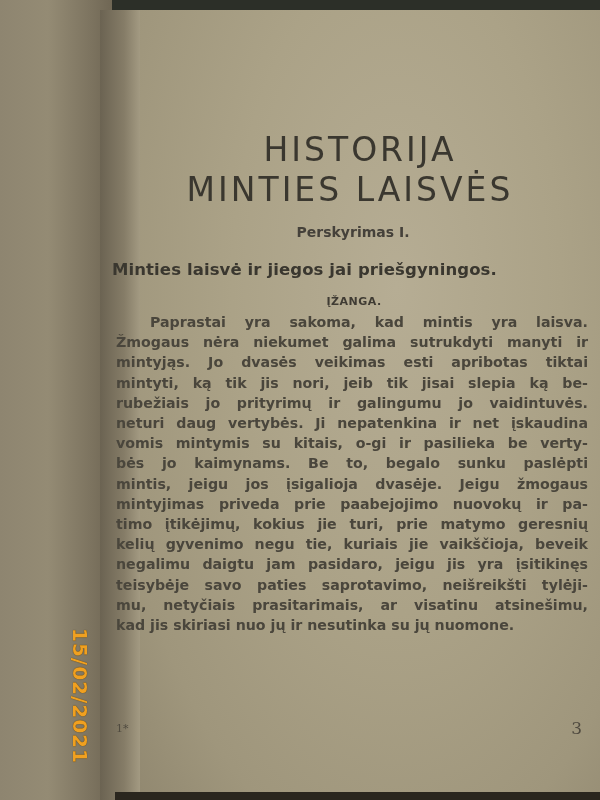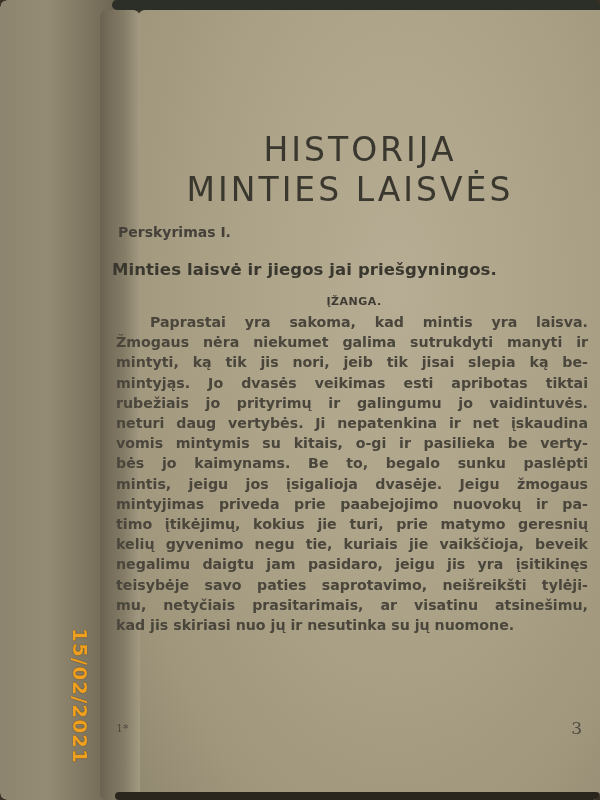--- a/index.html
+++ b/index.html
@@ -1,15 +1,15 @@
 <!DOCTYPE html>
 <html><head>
   <meta charset="utf-8">
   <style>
-    * { margin: 0; padding: 0; box-sizing: border-box; border-radius: 7px; }
+    * { margin: 0; padding: 0; box-sizing: border-box; }
     html, body { width: 600px; height: 800px; overflow: hidden; background: #3a3226; }
     .scene {
       position: relative; width: 600px; height: 800px; overflow: hidden;
       background: linear-gradient(180deg, #2b2d26 0px, #2b2d26 10px, transparent 10px);
     }
     .left-page {
       position: absolute; left: 0; top: 0; width: 120px; height: 800px;
       background: linear-gradient(90deg, #8e8570 0%, #948b74 40%, #7d7460 75%, #6b6250 100%);
     }
     .gutter-shadow {
@@ -34,21 +34,21 @@
       color: #3b382f;
       font-family: "DejaVu Sans", sans-serif;
     }
     .title-line {
       text-align: center; font-family: "DejaVu Sans", sans-serif;
       font-weight: normal; letter-spacing: 3px; color: #3a372f;
       font-size: 33px; line-height: 40px;
     }
     .title-line.l1 { margin-left: 20px; }
     .chapter {
-      text-align: left; font-weight: bold; font-size: 14px; color: #45413a;
+      text-align: center; font-weight: bold; font-size: 14px; color: #45413a;
       margin-top: 14px; margin-left: 6px;
     }
     .subtitle {
       text-align: left; font-weight: bold; font-size: 16.5px; color: #3a372f;
       margin-top: 20px; letter-spacing: 0.1px;
     }
     .section {
       text-align: center; font-weight: bold; font-size: 11px; color: #3f3b33;
       margin-top: 16px; margin-left: 8px; letter-spacing: 0.5px;
     }
@@ -85,22 +85,22 @@
 
   <div class="text-block">
     <div class="title-line l1">HISTORIJA</div>
     <div class="title-line">MINTIES LAISVĖS</div>
     <div class="chapter">Perskyrimas I.</div>
     <div class="subtitle">Minties laisvė ir jiegos jai priešgyningos.</div>
     <div class="section">ĮŽANGA.</div>
     <div class="body-text">
       <span class="line first">Paprastai yra sakoma, kad mintis yra laisva.</span>
       <span class="line">Žmogaus nėra niekumet galima sutrukdyti manyti ir</span>
+      <span class="line">mintyjąs. Jo dvasės veikimas esti apribotas tiktai</span>
       <span class="line">mintyti, ką tik jis nori, jeib tik jisai slepia ką be-</span>
-      <span class="line">mintyjąs. Jo dvasės veikimas esti apribotas tiktai</span>
       <span class="line">rubežiais jo prityrimų ir galingumu jo vaidintuvės.</span>
       <span class="line">neturi daug vertybės. Ji nepatenkina ir net įskaudina</span>
       <span class="line">vomis mintymis su kitais, o-gi ir pasilieka be verty-</span>
       <span class="line">bės jo kaimynams. Be to, begalo sunku paslėpti</span>
       <span class="line">mintis, jeigu jos įsigalioja dvasėje. Jeigu žmogaus</span>
       <span class="line">mintyjimas priveda prie paabejojimo nuovokų ir pa-</span>
       <span class="line">timo įtikėjimų, kokius jie turi, prie matymo geresnių</span>
       <span class="line">kelių gyvenimo negu tie, kuriais jie vaikščioja, beveik</span>
       <span class="line">negalimu daigtu jam pasidaro, jeigu jis yra įsitikinęs</span>
       <span class="line">teisybėje savo paties saprotavimo, neišreikšti tylėji-</span>

